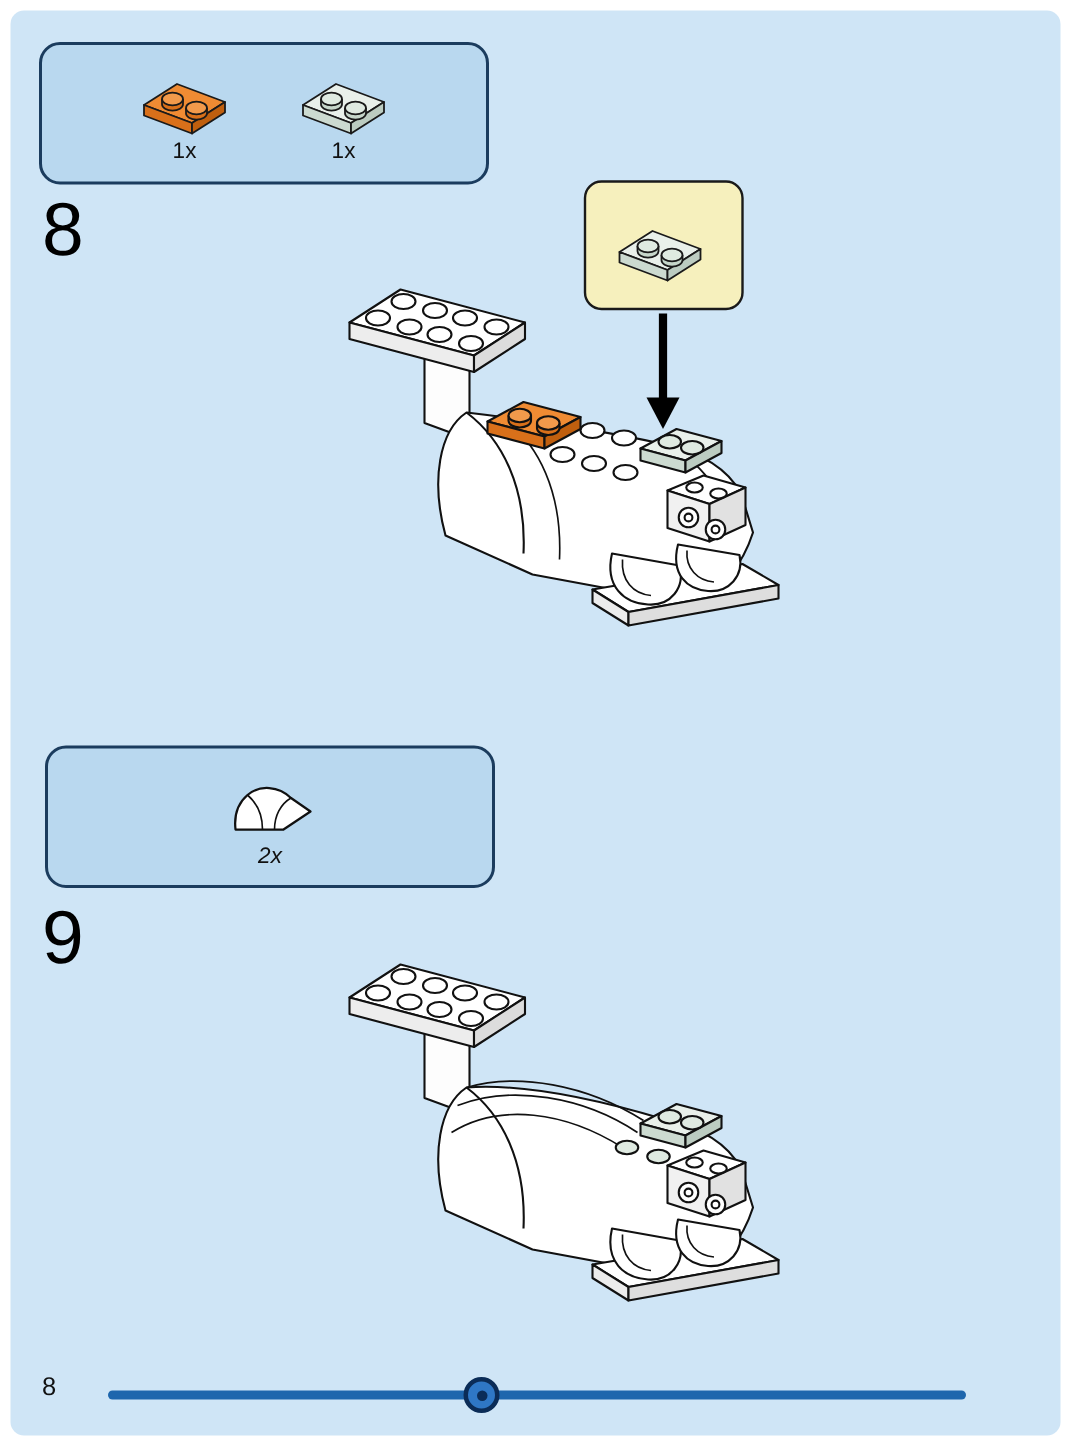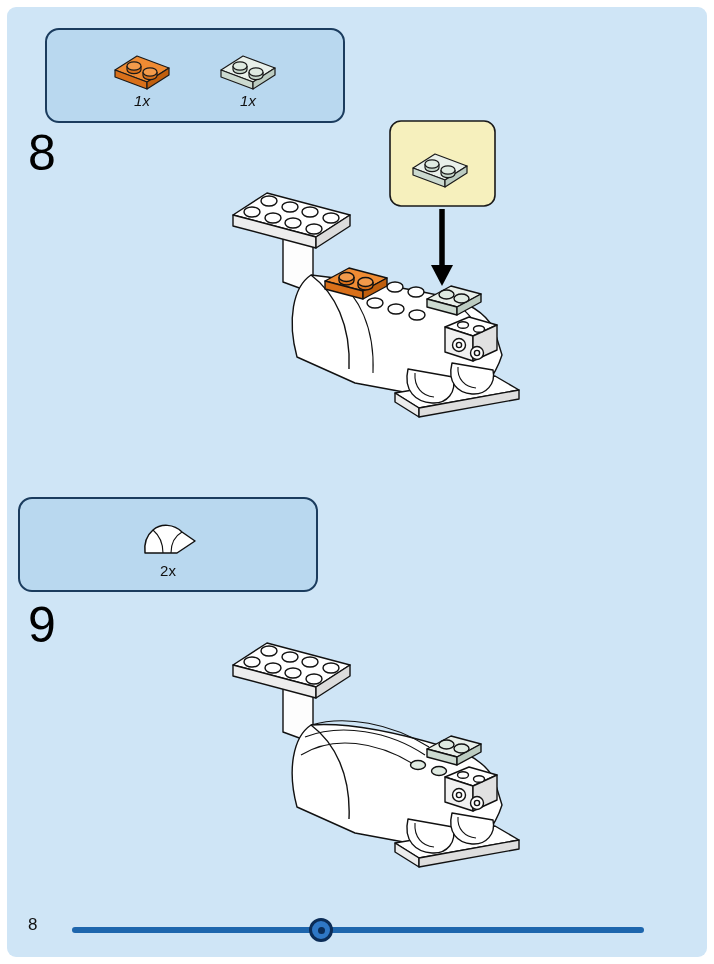--- a/index.html
+++ b/index.html
@@ -8,22 +8,22 @@
     font-family:"Liberation Sans", sans-serif;overflow:hidden;
   }
   .page{
     position:absolute;inset:7px;background:#cfe5f6;border-radius:9px;
   }
   .parts-box{
     position:absolute;width:300px;height:95px;background:#b9d8ef;
     border:2px solid #1b3c5e;border-radius:14px;box-sizing:border-box;
     display:flex;align-items:center;justify-content:center;gap:36px;
   }
-  #parts-box-8{left:38px;top:21px;font-style:italic;}
-  #parts-box-9{left:11px;top:490px;}
+  #parts-box-8{left:19px;top:21px;}
+  #parts-box-9{left:23px;top:490px;font-style:italic;}
   .part-item{display:flex;flex-direction:column;align-items:center;}
   .part-count{font-size:15px;font-weight:500;color:#111;margin-top:1px;}
   .step-number{
     position:absolute;font-size:50px;font-weight:400;color:#000;line-height:1;
   }
   #step-8-number{left:21px;top:121px;}
   #step-9-number{left:21px;top:593px;}
   .illustration{position:absolute;}
   #step8-illustration{left:198px;top:108px;}
   #step9-illustration{left:198px;top:558px;}

